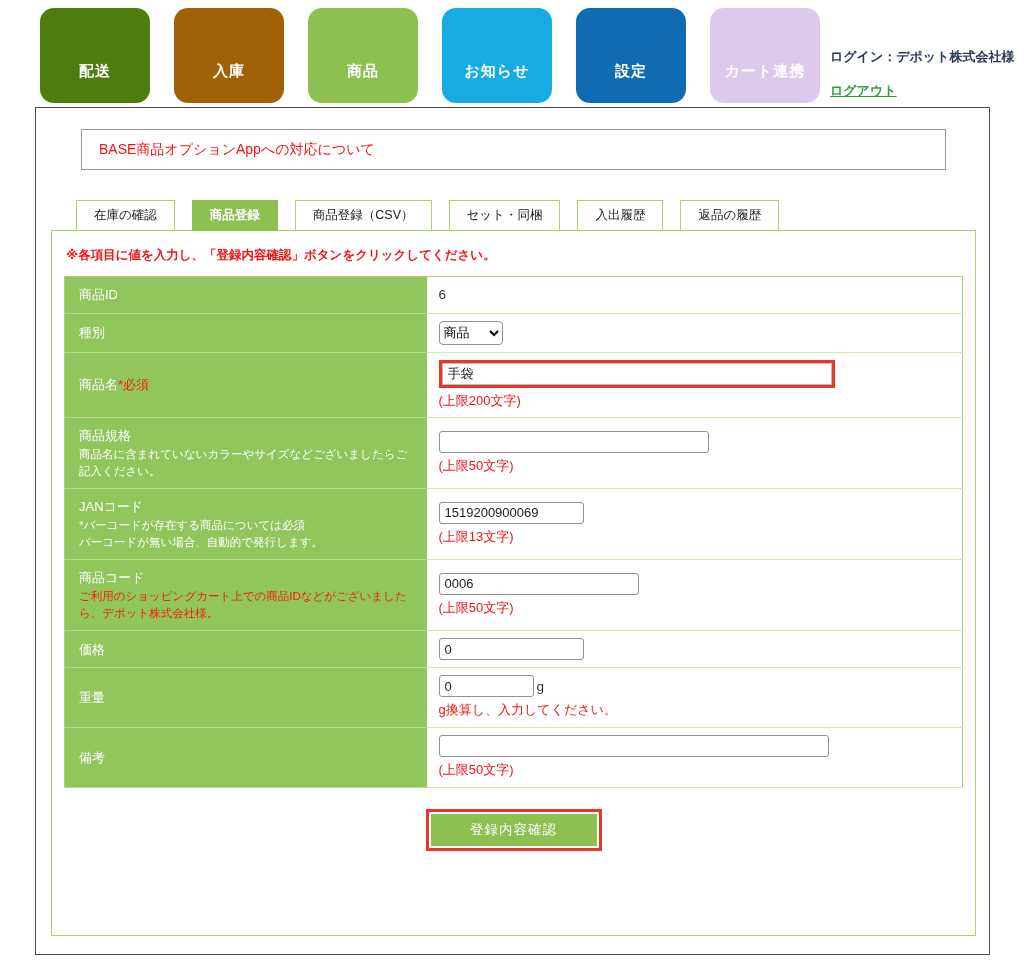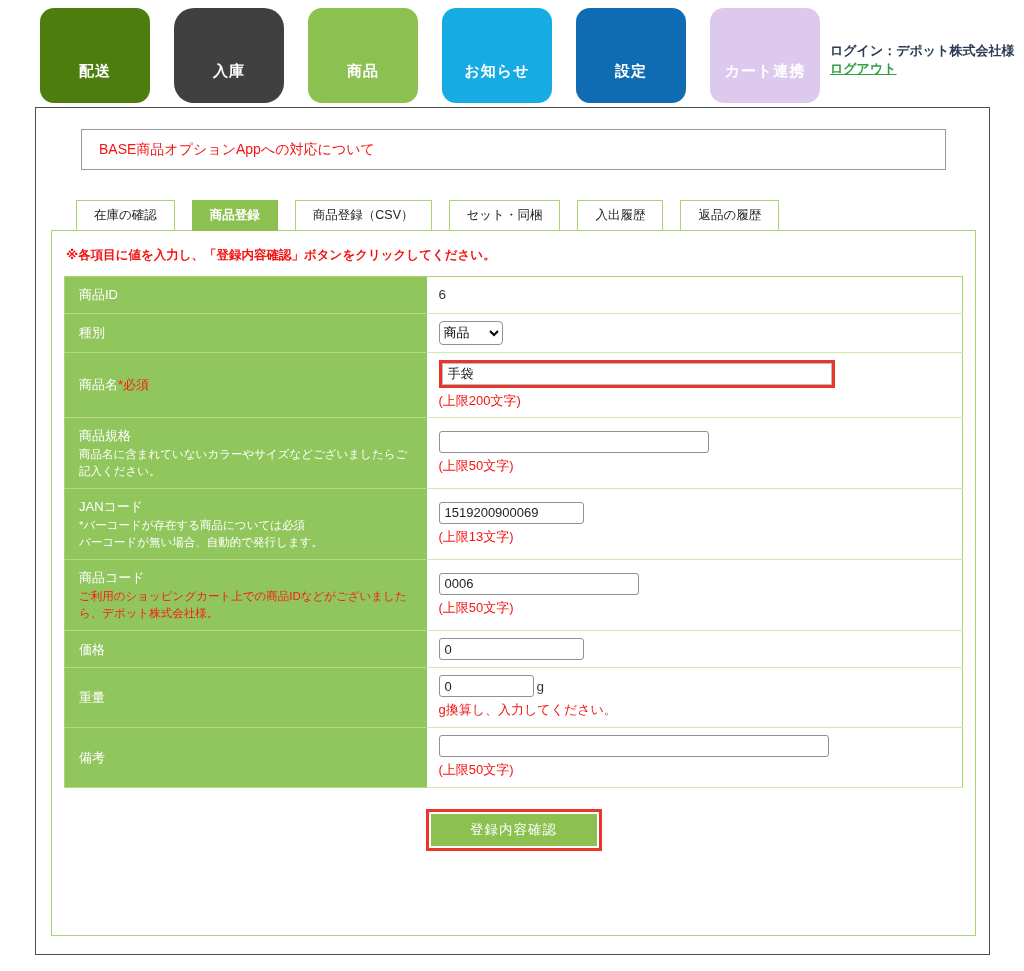--- a/index.html
+++ b/index.html
@@ -15,23 +15,23 @@
   
   .topbar { position:relative; height:107px; }
   .nav-tiles { position:absolute; left:40px; top:8px; display:flex; gap:24px; }
   .nav-tile {
     width:110px; height:95px; border-radius:14px;
     display:flex; align-items:flex-end; justify-content:center;
     padding-bottom:22px;
     color:#ffffff; font-weight:bold; font-size:15px;
     cursor:pointer; letter-spacing:1px;
   }
-  .login-box { position:absolute; left:830px; top:42px; font-size:13px; font-weight:bold; }
+  .login-box { position:absolute; left:830px; top:48px; font-size:13px; font-weight:bold; }
   .login-name { color:#2b3a52; white-space:nowrap; }
-  .logout-link { display:inline-block; margin-top:0; color:#2f9e44; text-decoration:underline; cursor:pointer; }
+  .logout-link { display:inline-block; margin-top:16px; color:#2f9e44; text-decoration:underline; cursor:pointer; }
 
   
   .outer {
     margin-left:35px; width:955px; height:848px;
     border:1px solid #4d4d4d;
     background:#fff;
   }
 
   
   .notice-box {
@@ -109,21 +109,21 @@
     cursor:pointer; letter-spacing:1px;
     font-family:"Liberation Sans","DejaVu Sans",sans-serif;
   }
 </style>
 </head>
 <body>
 
 <div class="topbar">
   <div class="nav-tiles">
     <div class="nav-tile" style="background-color: #4d7c0f;">配送</div>
-    <div class="nav-tile" style="background-color: #404040; border-radius: 20px;">入庫</div>
+    <div class="nav-tile" style="background-color: #a16207;">入庫</div>
     <div class="nav-tile" style="background-color: rgb(140, 193, 82);">商品</div>
     <div class="nav-tile" style="background-color: rgb(22, 171, 226);">お知らせ</div>
     <div class="nav-tile" style="background-color: rgb(15, 108, 179);">設定</div>
     <div class="nav-tile" style="background-color: rgb(222, 201, 238);">カート連携</div>
   </div>
   <div class="login-box">
     <div class="login-name">ログイン：デポット株式会社様</div>
     <a class="logout-link">ログアウト</a>
   </div>
 </div>

